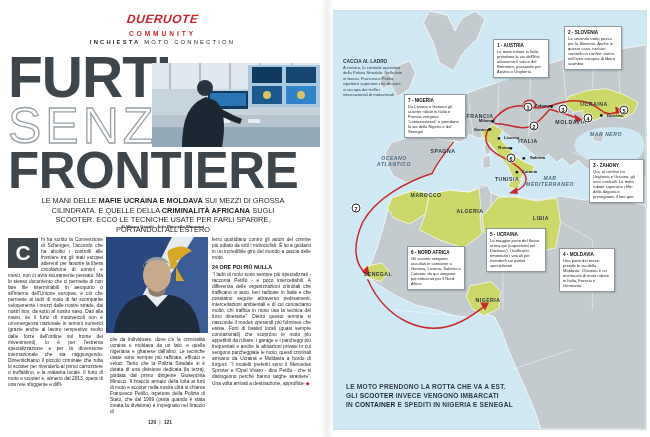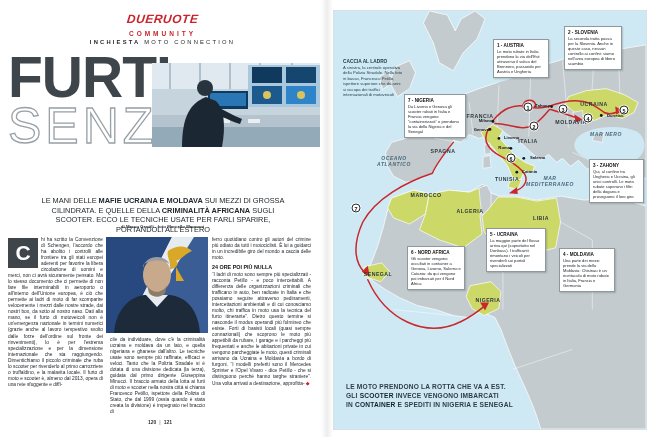--- a/index.html
+++ b/index.html
@@ -64,20 +64,21 @@
 
   <div id="left-page">
     <div class="masthead">
       <div class="logo">DUERUOTE</div>
       <div class="community">COMMUNITY</div>
       <div class="strapline"><span class="b">INCHIESTA</span><span> MOTO CONNECTION</span></div>
     </div>
 
     <div class="hl" id="hl1">FURTI</div>
     <div class="hl" id="hl2">SENZA</div>
+    <div class="hl" id="hl3">FRONTIERE</div>
 
     <svg id="photo-control-room" viewBox="0 0 168 84" preserveAspectRatio="none">
       <rect width="168" height="84" fill="#c6d4de"></rect>
       <rect x="0" y="0" width="168" height="26" fill="#dfe9ef"></rect>
       <g stroke="#9fb2bf" stroke-width="1.5">
         <line x1="18" y1="0" x2="18" y2="26"></line>
           <line x1="48" y1="0" x2="48" y2="26"></line>
         <line x1="78" y1="0" x2="78" y2="26"></line>
           <line x1="108" y1="0" x2="108" y2="26"></line>
           <line x1="140" y1="0" x2="140" y2="26"></line>

